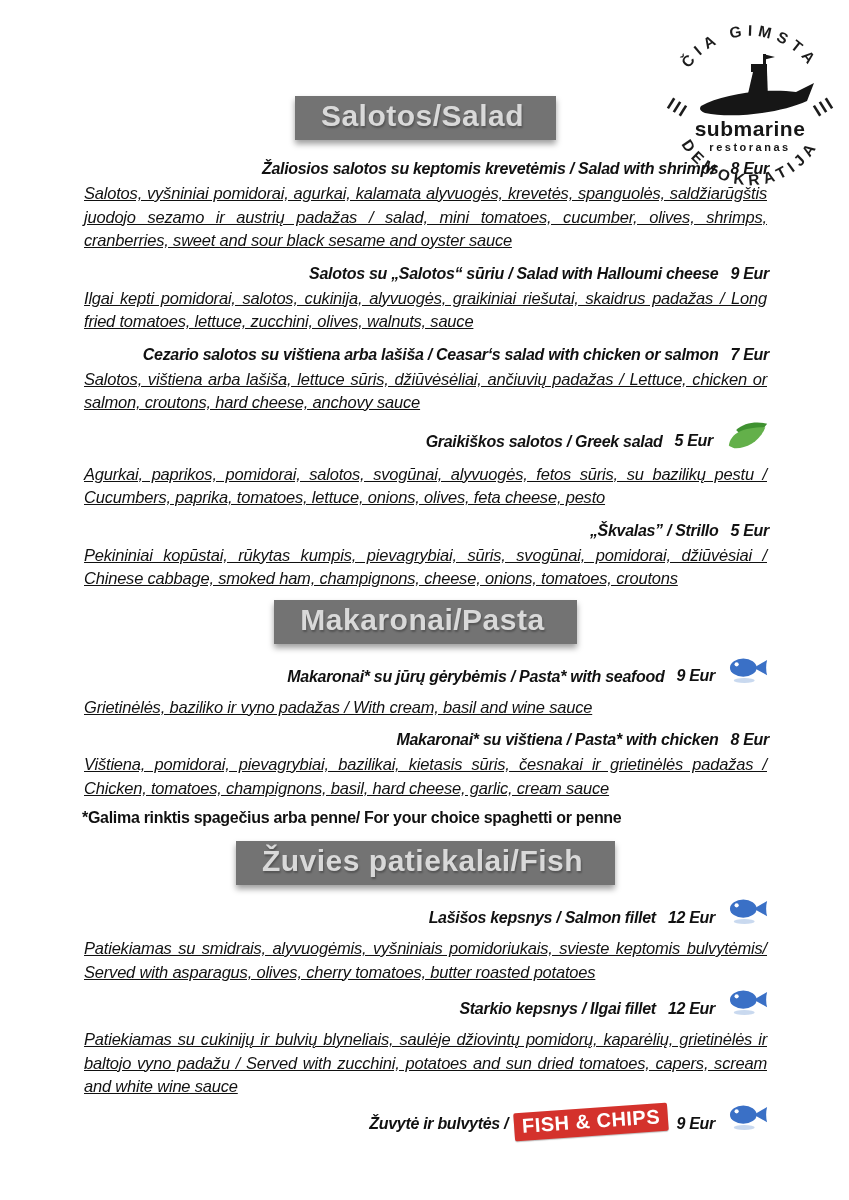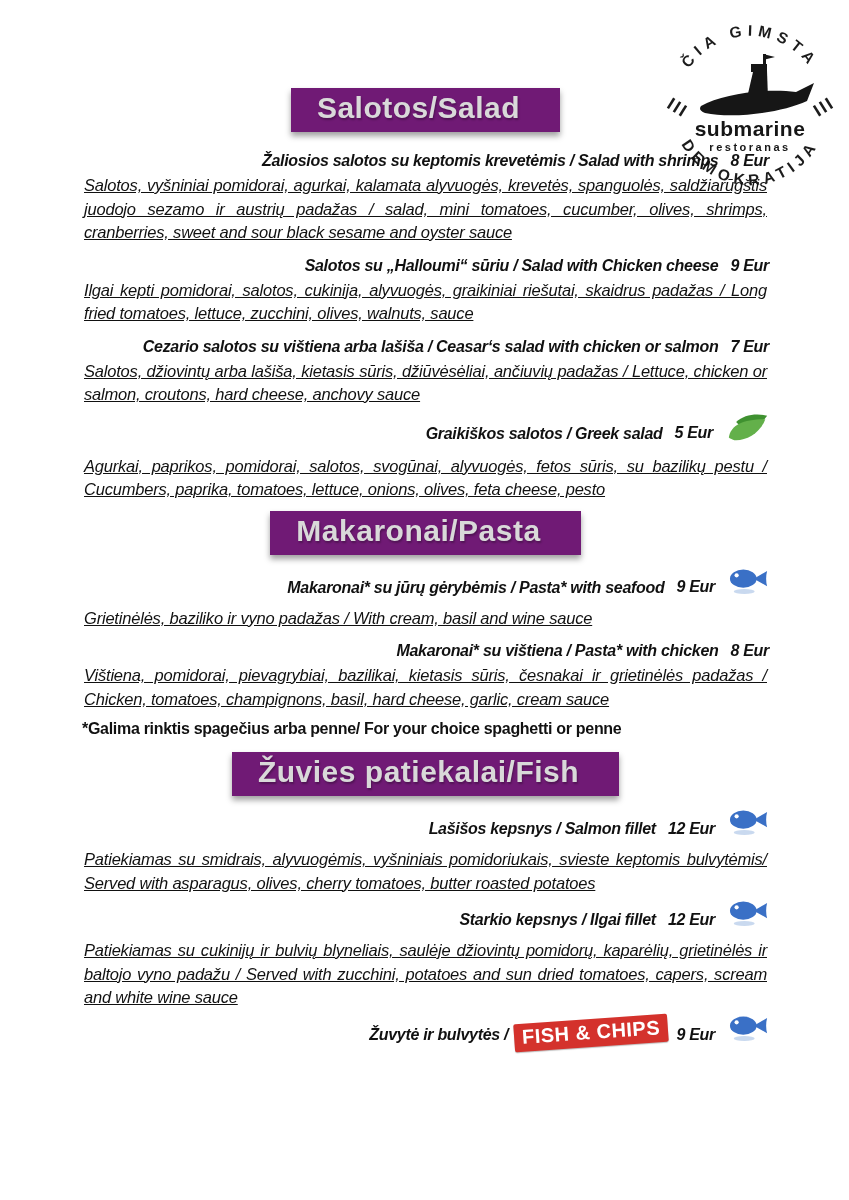--- a/index.html
+++ b/index.html
@@ -14,27 +14,27 @@
   }
   .content {
     position: absolute;
     left: 82px;
     top: 0;
     width: 687px;
     padding-top: 84px;
   }
   .section-header {
     display: table;
-    margin: 4px auto 17px auto;
-    background: #701a75;
+    margin: 12px auto 17px auto;
+    background: #737373;
     color: #d9d9d9;
     font-size: 30px;
     font-weight: bold;
     letter-spacing: 0.5px;
-    padding: 3px 40px 7px 26px;
+    padding: 3px 32px 7px 26px;
     box-shadow: 0 4px 6px rgba(0,0,0,0.38);
     text-shadow: 1px 2px 2px rgba(0,0,0,0.28);
   }
   .header-pasta { margin-top: 8px; }
   .header-fish  { margin-top: 14px; }
   .menu-item { margin-bottom: 9px; }
   .item-title {
     margin: 8px 0 1px 0;
     font-size: 16px;
     font-weight: bold;
@@ -139,37 +139,41 @@
   <div class="content">
 
     <div class="section-header">Salotos/Salad</div>
 
     <div class="menu-item">
       <p class="item-title"><span>Žaliosios salotos su keptomis krevetėmis / Salad with shrimps</span><span class="price">8 Eur</span></p>
       <p class="item-desc">Salotos, vyšniniai pomidorai, agurkai, kalamata alyvuogės, krevetės, spanguolės, saldžiarūgštis juodojo sezamo ir austrių padažas / salad, mini tomatoes, cucumber, olives, shrimps, cranberries, sweet and sour black sesame and oyster sauce</p>
     </div>
 
     <div class="menu-item">
-      <p class="item-title"><span>Salotos su „Halloumi“ sūriu / Salad with Chicken cheese</span><span class="price">9 Eur</span></p>
+      <p class="item-title"><span>Salotos su „Salotos“ sūriu / Salad with Halloumi cheese</span><span class="price">9 Eur</span></p>
       <p class="item-desc">Ilgai kepti pomidorai, salotos, cukinija, alyvuogės, graikiniai riešutai, skaidrus padažas / Long fried tomatoes, lettuce, zucchini, olives, walnuts, sauce</p>
     </div>
 
     <div class="menu-item">
       <p class="item-title"><span>Cezario salotos su vištiena arba lašiša / Ceasar‘s salad with chicken or salmon</span><span class="price">7 Eur</span></p>
-      <p class="item-desc">Salotos, džiovintų arba lašiša, kietasis sūris, džiūvėsėliai, ančiuvių padažas / Lettuce, chicken or salmon, croutons, hard cheese, anchovy sauce</p>
+      <p class="item-desc">Salotos, vištiena arba lašiša, lettuce sūris, džiūvėsėliai, ančiuvių padažas / Lettuce, chicken or salmon, croutons, hard cheese, anchovy sauce</p>
     </div>
 
     <div class="menu-item">
       <p class="item-title"><span>Graikiškos salotos / Greek salad</span><span class="price">5 Eur</span><span class="inline-icon"><svg viewBox="0 0 46 34" width="42" height="31">
               <path d="M 10,11 C 18,3 32,1 44,4 C 38,13 26,17 14,15 Z" fill="#3f9130"></path>
               <path d="M 2,28 C 4,14 18,8 42,8 C 36,24 20,32 8,31 C 5,30 3,29 2,28 Z" fill="#63b04a"></path>
             </svg></span></p>
       <p class="item-desc">Agurkai, paprikos, pomidorai, salotos, svogūnai, alyvuogės, fetos sūris, su bazilikų pestu / Cucumbers, paprika, tomatoes, lettuce, onions, olives, feta cheese, pesto</p>
     </div>
 
+    <div class="menu-item">
+      <p class="item-title"><span>„Škvalas” / Strillo</span><span class="price">5 Eur</span></p>
+      <p class="item-desc">Pekininiai kopūstai, rūkytas kumpis, pievagrybiai, sūris, svogūnai, pomidorai, džiūvėsiai / Chinese cabbage, smoked ham, champignons, cheese, onions, tomatoes, croutons</p>
+    </div>
 
     <div class="section-header header-pasta">Makaronai/Pasta</div>
 
     <div class="menu-item">
       <p class="item-title"><span>Makaronai* su jūrų gėrybėmis / Pasta* with seafood</span><span class="price">9 Eur</span><span class="inline-icon"><svg viewBox="0 0 42 28" width="40" height="27">
               <ellipse cx="15" cy="11" rx="14" ry="9.5" fill="#3a70c6"></ellipse>
               <path d="M 26,11 L 40,3 Q 38,11 40,19 Z" fill="#3a70c6"></path>
               <circle cx="8" cy="7.5" r="2.2" fill="#ffffff"></circle>
               <ellipse cx="16" cy="24.5" rx="11" ry="2.5" fill="#9db9e2" opacity="0.55"></ellipse>
             </svg></span></p>

